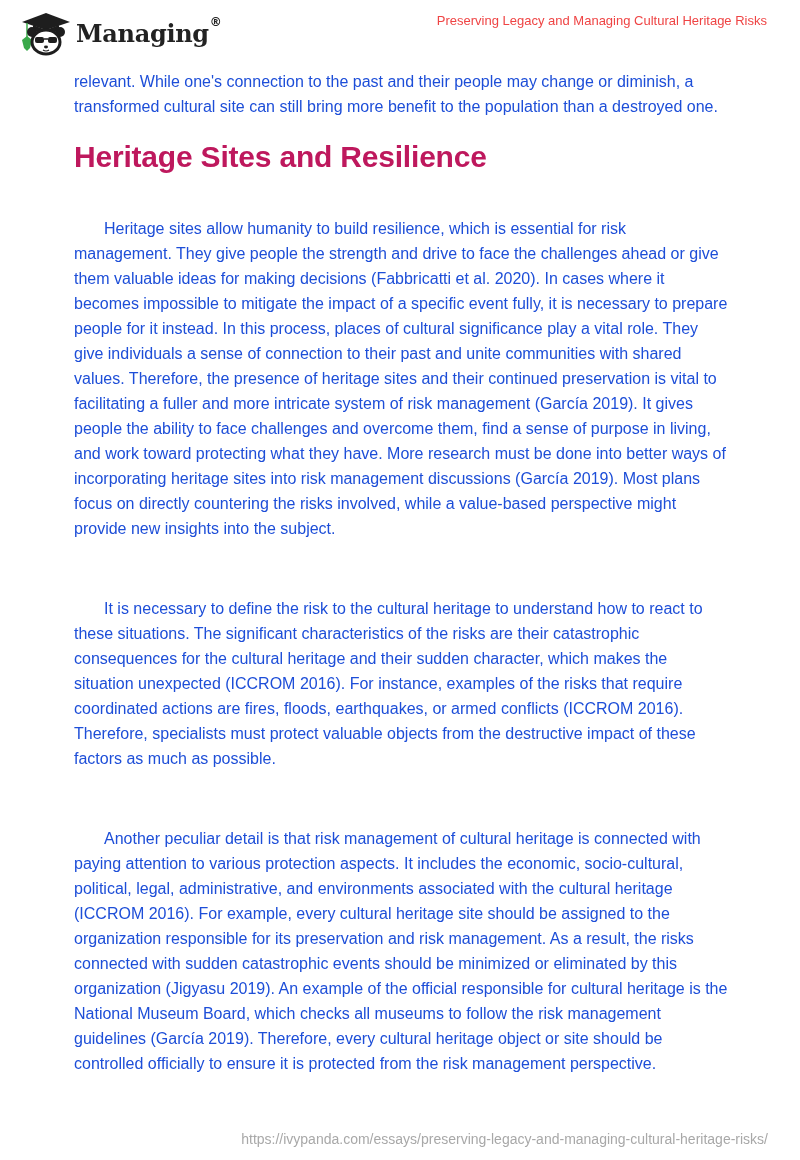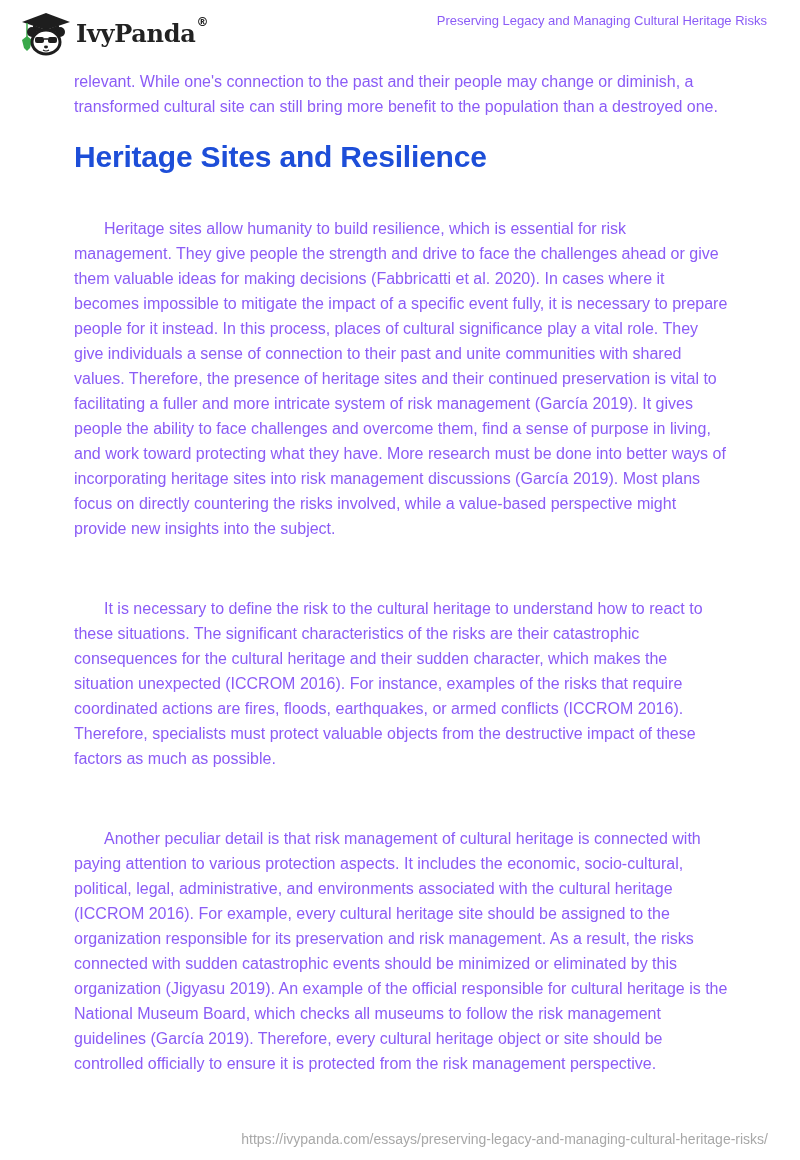--- a/index.html
+++ b/index.html
@@ -47,39 +47,39 @@
       vertical-align: top;
       position: relative;
       top: -4px;
       margin-left: 1px;
     }
     .doc-title {
       position: absolute;
       right: 33px;
       top: 13px;
       font-size: 13px;
-      color: #8b5cf6;
+      color: #ef4444;
     }
     .content {
       position: absolute;
       left: 74px;
       top: 69px;
       width: 654px;
     }
     .para {
       margin: 0;
       font-size: 16px;
       line-height: 25px;
-      color: #8b5cf6;
+      color: #1d4ed8;
     }
     .para.indent { text-indent: 30px; margin-top: 41px; }
     .h2 {
       font-size: 30px;
       font-weight: bold;
-      color: #1d4ed8;
+      color: #be185d;
       margin: 20px 0 24px 0;
       line-height: 36px;
       letter-spacing: -0.2px;
     }
     .spacer { height: 14px; }
     .footer-url {
       position: absolute;
       right: 32px;
       top: 1131px;
       font-size: 14px;
@@ -105,21 +105,21 @@
 
       <ellipse cx="30" cy="34" rx="14" ry="12" fill="#ffffff" stroke="#1e1e1e" stroke-width="3"></ellipse>
 
       <rect x="19" y="29" width="9" height="6" rx="2" fill="#1e1e1e"></rect>
       <rect x="32" y="29" width="9" height="6" rx="2" fill="#1e1e1e"></rect>
       <line x1="28" y1="31" x2="32" y2="31" stroke="#1e1e1e" stroke-width="1.5"></line>
 
       <ellipse cx="30" cy="39" rx="2" ry="1.4" fill="#1e1e1e"></ellipse>
       <path d="M27,42 Q30,44 33,42" stroke="#1e1e1e" stroke-width="1.2" fill="none"></path>
     </svg>
-    <span class="logo-text"><span>IvyPanda</span><span class="logo-reg">®</span></span>
+    <span class="logo-text"><span>Managing</span><span class="logo-reg">®</span></span>
   </div>
   <div class="doc-title">Preserving Legacy and Managing Cultural Heritage Risks</div>
 </div>
 
 <div class="content">
   <p class="para">relevant. While one's connection to the past and their people may change or diminish, a transformed cultural site can still bring more benefit to the population than a destroyed one.</p>
   <h2 class="h2">Heritage Sites and Resilience</h2>
   <p class="para indent">Heritage sites allow humanity to build resilience, which is essential for risk management. They give people the strength and drive to face the challenges ahead or give them valuable ideas for making decisions (Fabbricatti et al. 2020). In cases where it becomes impossible to mitigate the impact of a specific event fully, it is necessary to prepare people for it instead. In this process, places of cultural significance play a vital role. They give individuals a sense of connection to their past and unite communities with shared values. Therefore, the presence of heritage sites and their continued preservation is vital to facilitating a fuller and more intricate system of risk management (García 2019). It gives people the ability to face challenges and overcome them, find a sense of purpose in living, and work toward protecting what they have. More research must be done into better ways of incorporating heritage sites into risk management discussions (García 2019). Most plans focus on directly countering the risks involved, while a value-based perspective might provide new insights into the subject.</p>
   <div class="spacer"></div>
   <p class="para indent">It is necessary to define the risk to the cultural heritage to understand how to react to these situations. The significant characteristics of the risks are their catastrophic consequences for the cultural heritage and their sudden character, which makes the situation unexpected (ICCROM 2016). For instance, examples of the risks that require coordinated actions are fires, floods, earthquakes, or armed conflicts (ICCROM 2016). Therefore, specialists must protect valuable objects from the destructive impact of these factors as much as possible.</p>

